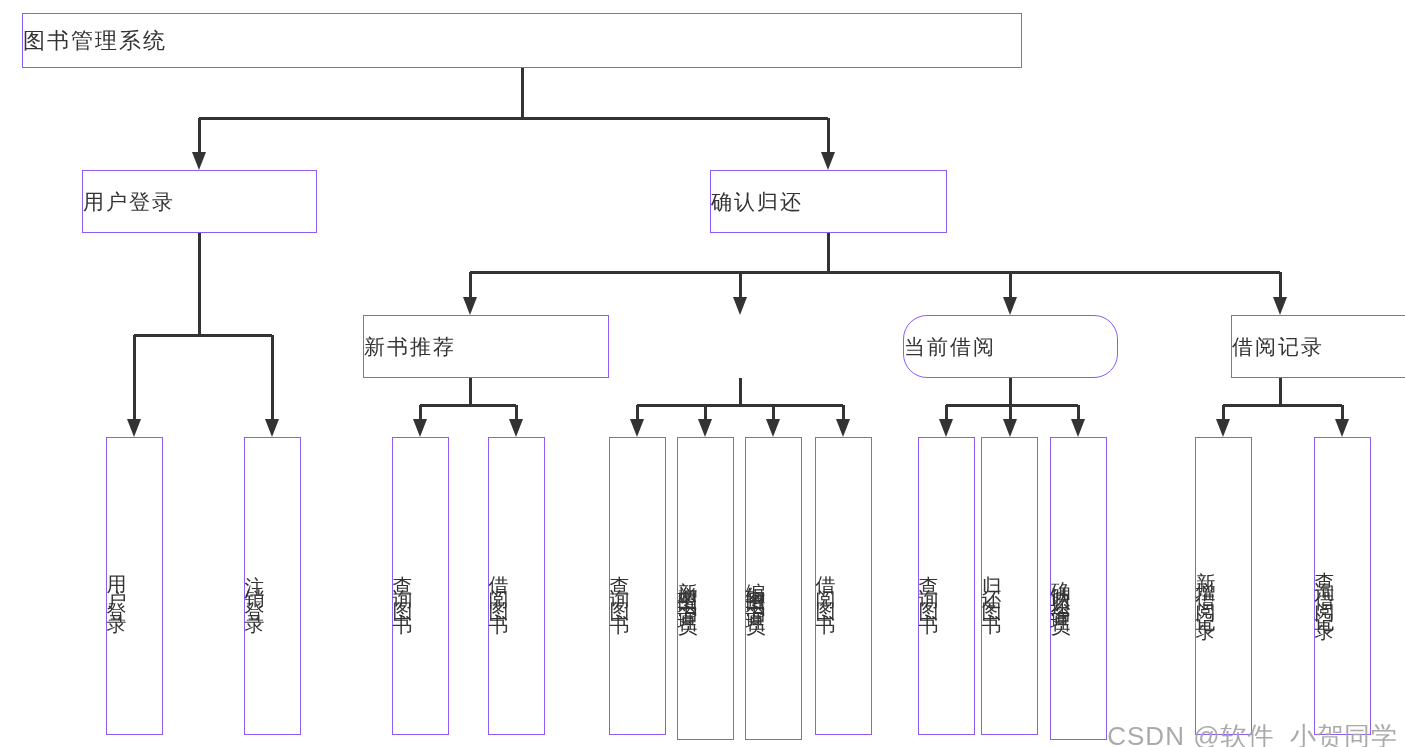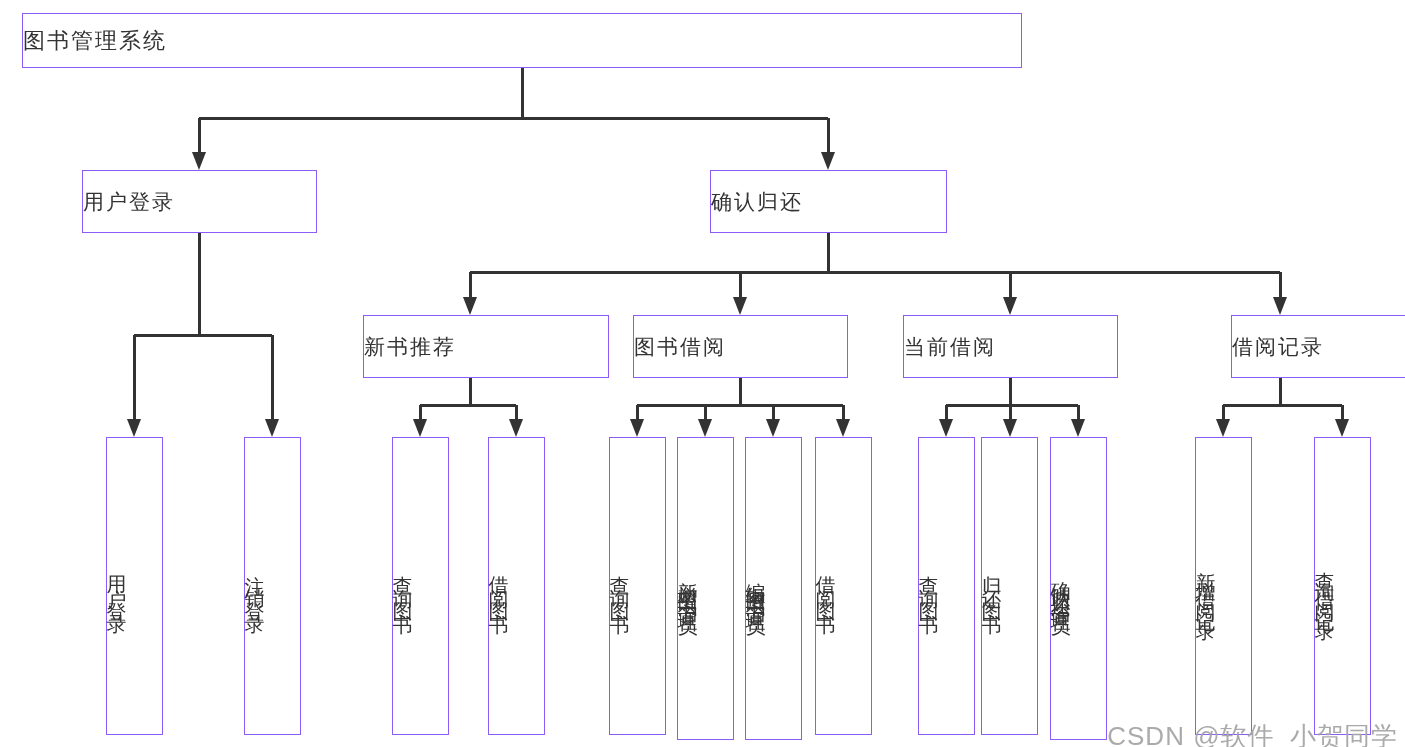--- a/index.html
+++ b/index.html
@@ -73,24 +73,21 @@
   <div class="node hnode" style="left:82px; top:170px; width:235px; height:63px;">
     <span>用户登录</span>
   </div>
   <div class="node hnode" style="left:710px; top:170px; width:237px; height:63px;">
     <span>确认归还</span>
   </div>
 
   <div class="node hnode" style="left:363px; top:315px; width:246px; height:63px;">
     <span>新书推荐</span>
   </div>
-  <div class="node hnode" style="left:633px; top:315px; width:215px; height:63px;">
-    <span>图书借阅</span>
-  </div>
-  <div class="node hnode" style="left:903px; top:315px; width:215px; height:63px;">
+  <div class="node hnode" style="left:903px; top:315px; width:215px; height:63px;border-radius:24px;">
     <span>当前借阅</span>
   </div>
   <div class="node hnode" style="left:1231px; top:315px; width:215px; height:63px;">
     <span>借阅记录</span>
   </div>
 
   <div class="node vnode" style="left:106px; top:437px; width:57px; height:298px;">
     <span>用户登录</span>
   </div>
   <div class="node vnode" style="left:244px; top:437px; width:57px; height:298px;">

